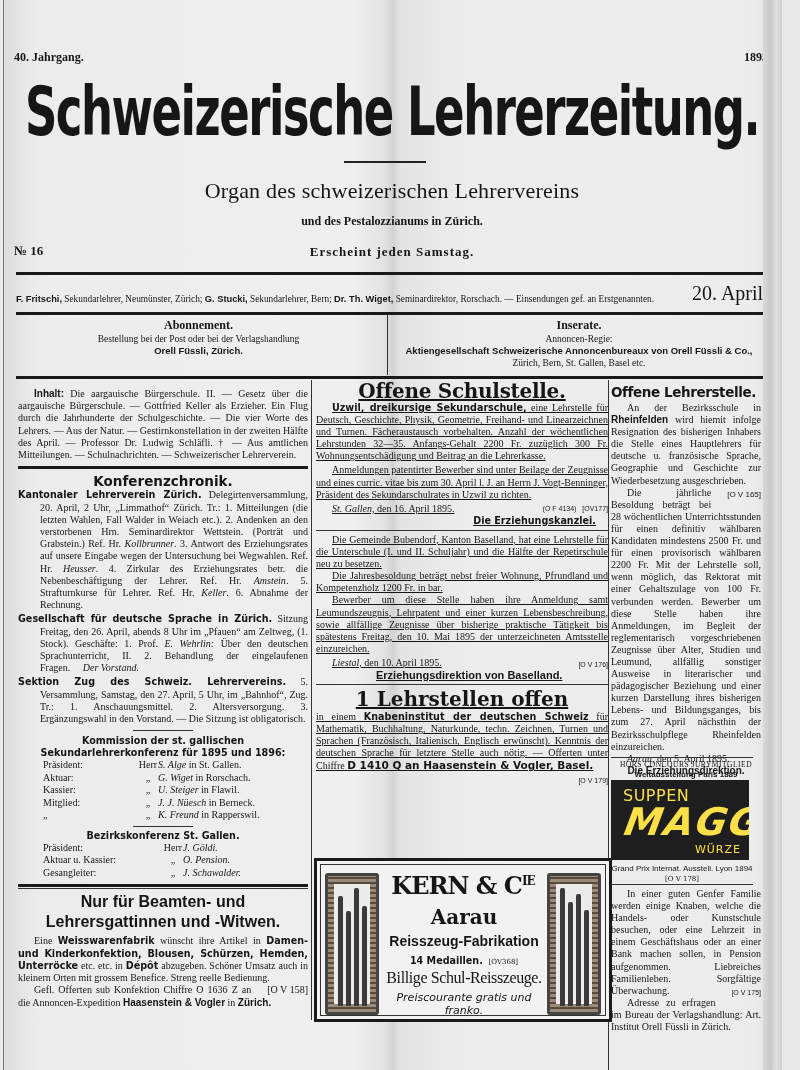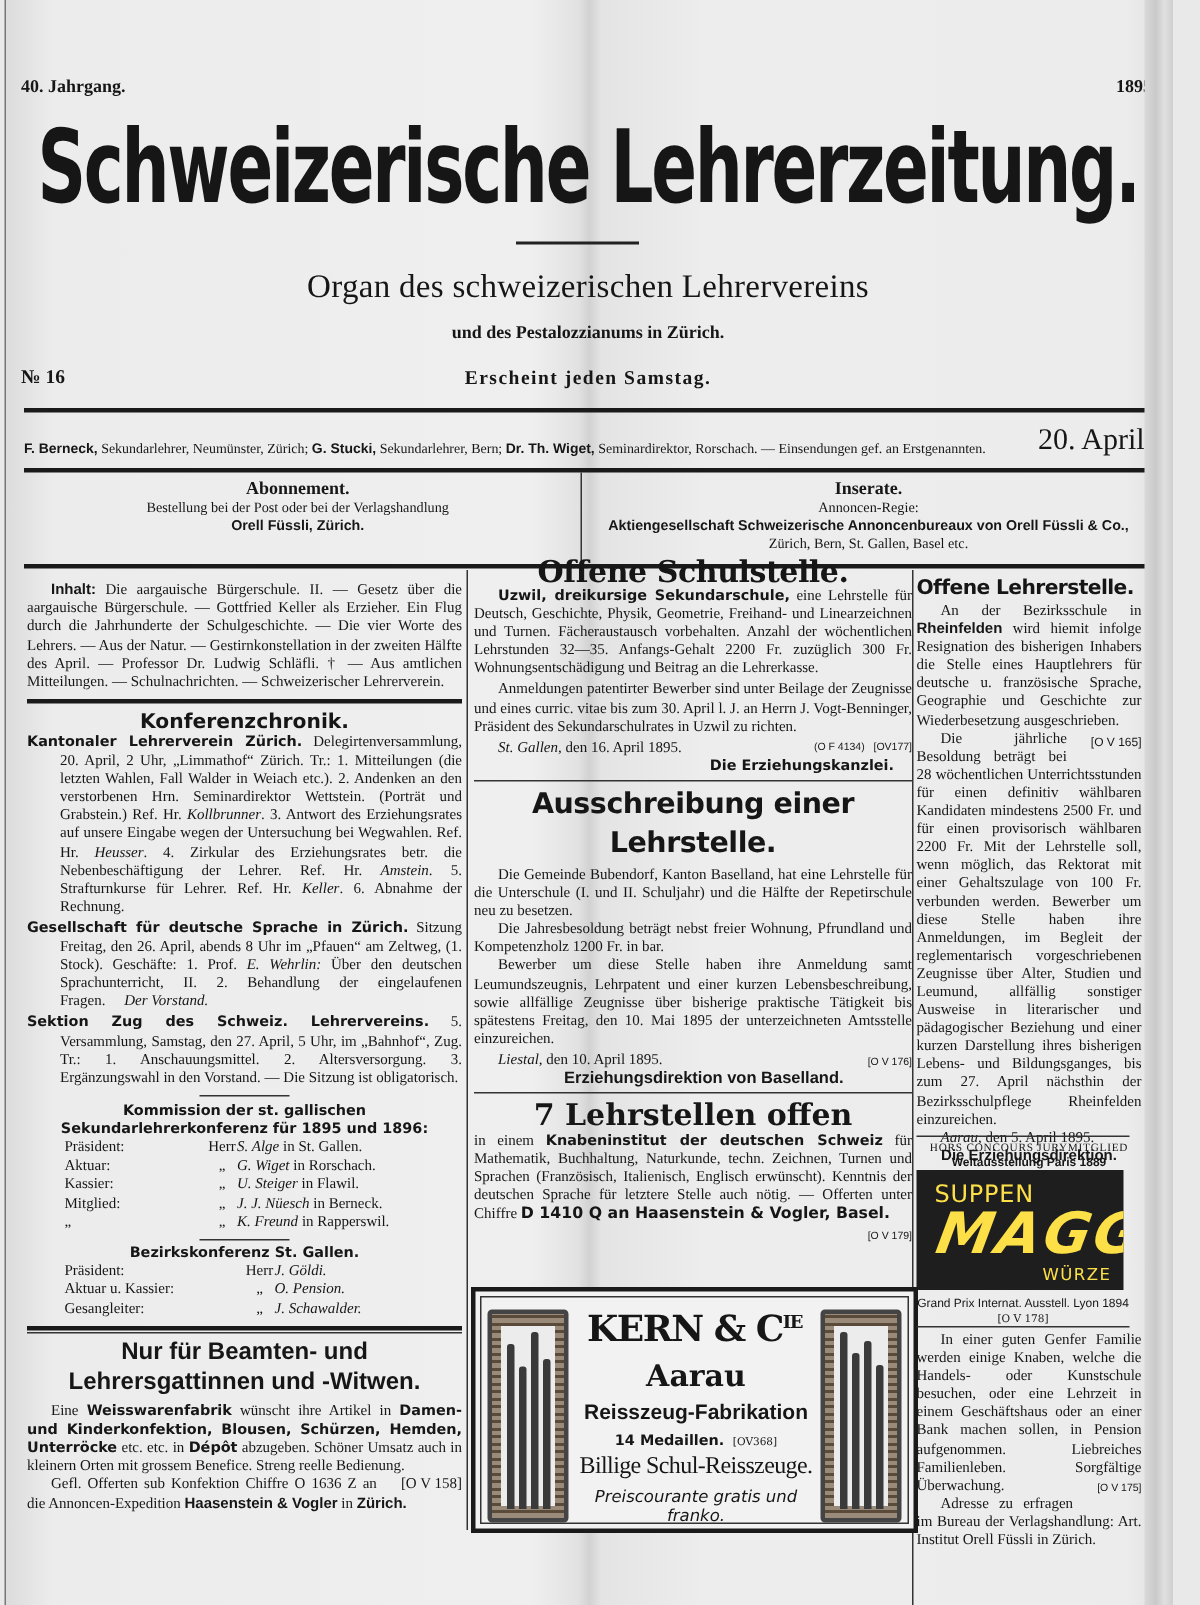--- a/index.html
+++ b/index.html
@@ -56,21 +56,21 @@
   .hang { padding-left:22px; text-indent:-22px; }
   .bold-h { font-family:"DejaVu Sans","Liberation Sans",sans-serif; font-weight:bold; font-size:9.6px; }
   .section-title { text-align:center; font-family:"DejaVu Sans",sans-serif; font-weight:bold; font-size:13.5px; margin:6px 0 2px; }
   .center { text-align:center; }
   .officer-row { display:flex; font-size:10px; line-height:12.5px; }
   .officer-row .r { width:95px; padding-left:25px; }
   .officer-row .d { width:20px; text-align:center; }
   .officer-row .n { flex:1; }
   i { font-style:italic; }
 
-  .col2 { left:312px; top:370px; width:292px; font-size:10px; line-height:12.1px; font-family:"Liberation Serif",serif; text-align:justify; }
+  .col2 { left:312px; top:380px; width:292px; font-size:10px; line-height:12.1px; font-family:"Liberation Serif",serif; text-align:justify;text-decoration:underline; }
   .col2 p { margin:0; }
   .big-title { text-align:center; font-family:"DejaVu Sans","Liberation Sans",sans-serif; font-weight:bold; font-size:19px; line-height:22px; letter-spacing:-0.3px; }
   .big-serif { text-align:center; font-family:"DejaVu Serif",serif; font-weight:bold; font-size:20px; line-height:24px; }
   .ref { font-size:7px; font-family:"Liberation Sans",sans-serif; float:right; padding-top:2px; }
   .right { text-align:right; }
 
   .col3 { left:607px; top:382px; width:150px; font-size:10px; line-height:12.1px; font-family:"Liberation Serif",serif; text-align:justify; }
   .col3 p { margin:0; }
 
   .kern-box { left:310px; top:858px; width:292px; height:158px; border:3px solid #1a1a1a; background:#f2f2f2; }
@@ -98,21 +98,21 @@
   <div class="abs masthead">Schweizerische Lehrerzeitung.</div>
   <div class="abs mast-rule"></div>
   <div class="abs organ">Organ des schweizerischen Lehrervereins</div>
   <div class="abs pestalozzi">und des Pestalozzianums in Zürich.</div>
   <div class="abs issue-no serif">№ 16</div>
   <div class="abs erscheint">Erscheint jeden Samstag.</div>
   <div class="abs issue-date">20. April.</div>
 
   <div class="abs rule-thick" style="left:12px;top:272px;width:752px;"></div>
   <div class="abs redaktion-text">
-    <b>F. Berneck,</b><span> Sekundarlehrer, Neumünster, Zürich; </span><b>G. Stucki,</b><span> Sekundarlehrer, Bern; </span><b>Dr. Th. Wiget,</b><span> Seminardirektor, Rorschach. — Einsendungen gef. an Erstgenannten.</span>
+    <b>F. Fritschi,</b><span> Sekundarlehrer, Neumünster, Zürich; </span><b>G. Stucki,</b><span> Sekundarlehrer, Bern; </span><b>Dr. Th. Wiget,</b><span> Seminardirektor, Rorschach. — Einsendungen gef. an Erstgenannten.</span>
   </div>
   <div class="abs rule-thick" style="left:12px;top:312px;width:752px;"></div>
 
   <div class="abs abo-col">
     <div class="h">Abonnement.</div>
     <div>Bestellung bei der Post oder bei der Verlagshandlung</div>
     <div class="sansb">Orell Füssli, Zürich.</div>
   </div>
   <div class="abs vrule" style="left:383px;top:315px;height:60px;"></div>
   <div class="abs ins-col">
@@ -195,29 +195,28 @@
   </div>
 
   <div class="abs col2">
     <div class="big-title" style="font-family:'DejaVu Serif',serif;font-size:20px;">Offene Schulstelle.</div>
     <p class="ind"><b class="bold-h">Uzwil, dreikursige Sekundarschule,</b><span> eine Lehrstelle für Deutsch, Geschichte, Physik, Geometrie, Freihand- und Linearzeichnen und Turnen. Fächeraustausch vorbehalten. Anzahl der wöchentlichen Lehrstunden 32—35. Anfangs-Gehalt 2200 Fr. zuzüglich 300 Fr. Wohnungsentschädigung und Beitrag an die Lehrerkasse.</span></p>
     <p class="ind" style="margin-top:2px;"><span>Anmeldungen patentirter Bewerber sind unter Beilage der Zeugnisse und eines curric. vitae bis zum 30. April l. J. an Herrn J. Vogt-Benninger, Präsident des Sekundarschulrates in Uzwil zu richten.</span> <span class="ref"><span>(O F 4134)</span>&nbsp;&nbsp;&nbsp;<span>[OV177]</span></span></p>
     <p class="ind" style="margin-top:2px;"><i>St. Gallen,</i><span> den 16. April 1895.</span></p>
     <p class="right bold-h" style="padding-right:12px;">Die Erziehungskanzlei.</p>
     <div class="rule-thin" style="margin:3px 0 2px;"></div>
 
-    <div class="big-title" style="font-size:19px;line-height:26px;">Ausschreibung einer Lehrstelle.</div>
     <p class="ind" style="margin-top:3px;">Die Gemeinde Bubendorf, Kanton Baselland, hat eine Lehrstelle für die Unterschule (I. und II. Schuljahr) und die Hälfte der Repetirschule neu zu besetzen.</p>
     <p class="ind">Die Jahresbesoldung beträgt nebst freier Wohnung, Pfrundland und Kompetenzholz 1200 Fr. in bar.</p>
     <p class="ind">Bewerber um diese Stelle haben ihre Anmeldung samt Leumundszeugnis, Lehrpatent und einer kurzen Lebensbeschreibung, sowie allfällige Zeugnisse über bisherige praktische Tätigkeit bis spätestens Freitag, den 10. Mai 1895 der unterzeichneten Amtsstelle einzureichen.</p>
     <p class="ind" style="margin-top:2px;"><i>Liestal,</i><span> den 10. April 1895.</span><span class="ref">[O V 176]</span></p>
     <p class="right" style="padding-right:14px;font-family:'Liberation Sans',sans-serif;font-weight:bold;font-size:11px;">Erziehungsdirektion von Baselland.</p>
     <div class="rule-thin" style="margin:3px 0 2px;"></div>
 
-    <div class="big-serif">7 Lehrstellen offen</div>
+    <div class="big-serif">1 Lehrstellen offen</div>
     <p><span>in einem </span><b class="bold-h">Knabeninstitut der deutschen Schweiz</b><span> für Mathematik, Buchhaltung, Naturkunde, techn. Zeichnen, Turnen und Sprachen (Französisch, Italienisch, Englisch erwünscht). Kenntnis der deutschen Sprache für letztere Stelle auch nötig. — Offerten unter Chiffre </span><b class="bold-h" style="font-size:10.5px;">D 1410 Q an Haasenstein &amp; Vogler, Basel.</b> <span class="ref">[O V 179]</span></p>
   </div>
 
   <div class="abs kern-box">
     <div class="kern-inner">
       <div class="tools" style="left:4px;">
         <div class="slot"></div>
         <div class="inst" style="left:10px;height:110px;"></div>
         <div class="inst" style="left:18px;height:95px;"></div>
         <div class="inst" style="left:26px;height:118px;"></div>

